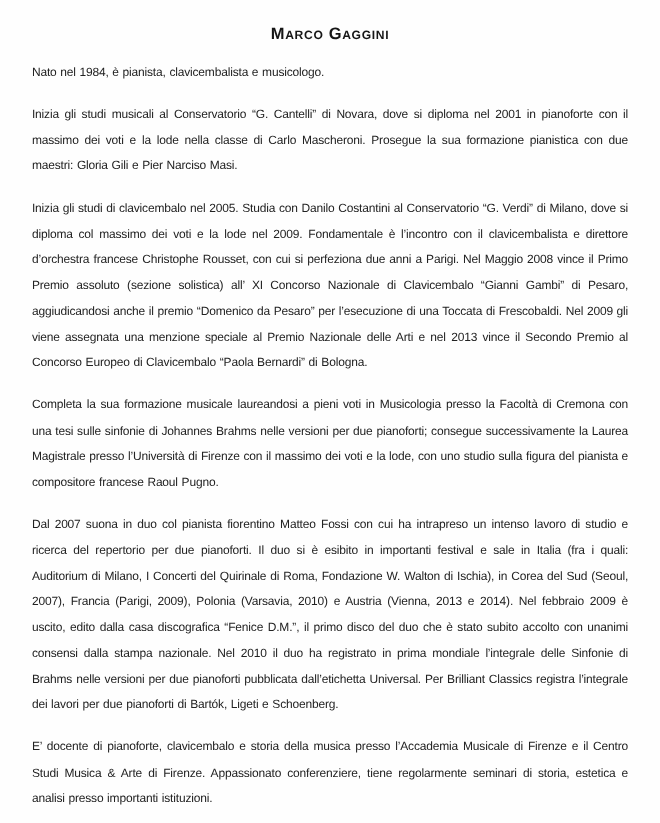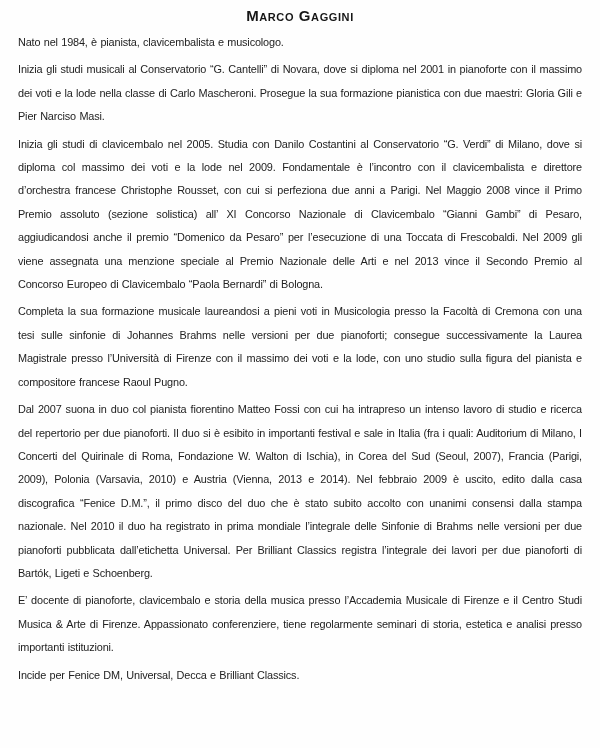--- a/index.html
+++ b/index.html
@@ -10,35 +10,35 @@
     width: 600px;
     height: 748px;
     background: #fefefe;
     font-family: "Liberation Sans", sans-serif;
     overflow: hidden;
   }
   .page {
     box-sizing: border-box;
     width: 600px;
     height: 748px;
-    padding: 7px 14px 0 14px;
+    padding: 22px 14px 0 14px;
     background: #fefefe;
   }
   .doc-title {
     margin: 0 0 6px 0;
     text-align: center;
     font-size: 15px;
     line-height: 18px;
     font-weight: 700;
     font-variant: small-caps;
     letter-spacing: 0.6px;
     color: #161616;
   }
   .doc-body p {
-    margin: 4px;
+    margin: 15px;
     text-align: justify;
     font-size: 10.9px;
     letter-spacing: -0.15px;
     word-spacing: 0.5px;
     line-height: 23.4px;
     color: #222222;
   }
 </style>
 </head>
 <body>

